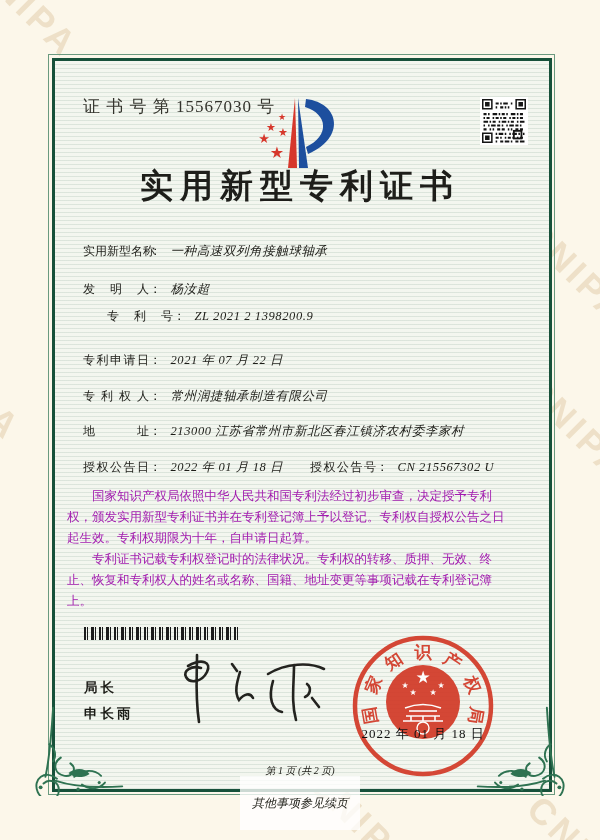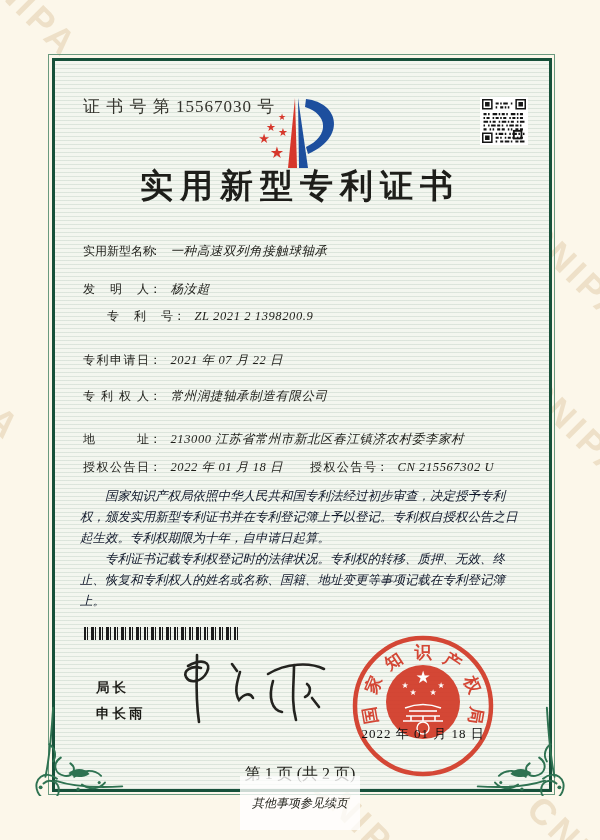--- a/index.html
+++ b/index.html
@@ -16,33 +16,33 @@
   .certno{position:absolute;left:83px;top:95px;font-size:17px;letter-spacing:1px;color:#33332c;}
   .logo{position:absolute;left:250px;top:86px;}
   .qr{position:absolute;left:480px;top:97px;width:48px;height:48px;background:#fff;padding:2px;box-sizing:border-box;}
   .title{position:absolute;left:0;width:100%;top:164px;text-align:center;
       font-size:33px;font-weight:bold;letter-spacing:7px;color:#1e1e1a;}
   .row{position:absolute;left:83px;width:450px;font-size:12.5px;color:#1d1d18;white-space:nowrap;}
   .flabel{display:inline-block;width:66px;text-align:justify;text-align-last:justify;font-size:12px;vertical-align:bottom;}
   .colon{margin-right:9px;}
   .fval{letter-spacing:0.6px;font-style:italic;}
   .pair2{position:absolute;left:227px;top:0;}
-  .body-text{position:absolute;left:80px;top:486px;width:438px;font-size:12.5px;
-      font-style:italic;line-height:21px;color:#0f172a;}
+  .body-text{position:absolute;left:67px;top:486px;width:438px;font-size:12.5px;
+      line-height:21px;color:#a21caf;}
   .body-text p{margin:0;text-indent:2em;}
   .barcode{position:absolute;left:84px;top:627px;width:157px;height:13px;
       background:repeating-linear-gradient(90deg,#1c1c1c 0 2px,transparent 2px 3px,#1c1c1c 3px 4px,
       transparent 4px 7px,#1c1c1c 7px 10px,transparent 10px 11px,#1c1c1c 11px 12px,transparent 12px 15px);}
-  .signer{position:absolute;left:96px;font-family:"Liberation Sans","DejaVu Sans",sans-serif;
+  .signer{position:absolute;left:84px;font-family:"Liberation Sans","DejaVu Sans",sans-serif;
       font-weight:bold;font-size:13.5px;letter-spacing:3px;color:#1b1b16;}
   .sig{position:absolute;left:160px;top:650px;}
   .seal{position:absolute;left:348px;top:631px;}
   .sealdate{position:absolute;left:350px;top:725px;width:146px;text-align:center;
       font-size:13px;letter-spacing:1px;color:#111;}
-  .pageno{position:absolute;left:0;width:100%;top:764px;text-align:center;font-size:16px;color:#22221c;}
+  .pageno{position:absolute;left:0;width:100%;top:764px;text-align:center;font-size:10px;color:#22221c;font-style:italic;}
   .footnote{position:absolute;left:0;width:100%;top:795px;text-align:center;font-size:12px;font-style:italic;}
   .footnote span{background:rgba(255,255,255,0.78);padding:20px 12px;}
   .flourish{position:absolute;width:96px;height:96px;}
   .fl-bl{left:32px;top:700px;}
   .fl-br{left:472px;top:700px;transform:scaleX(-1);}
 </style>
 </head>
 <body>
 
 <div class="page">
@@ -104,21 +104,21 @@
   </div>
   <div class="row" style="top:308px;margin-left:24px;">
     <span class="flabel">专利号</span><span class="colon">：</span><span class="fval">ZL 2021 2 1398200.9</span>
   </div>
   <div class="row" style="top:352px;">
     <span class="flabel">专利申请日</span><span class="colon">：</span><span class="fval">2021 年 07 月 22 日</span>
   </div>
   <div class="row" style="top:388px;">
     <span class="flabel">专利权人</span><span class="colon">：</span><span class="fval">常州润捷轴承制造有限公司</span>
   </div>
-  <div class="row" style="top:423px;margin-top:8px;">
+  <div class="row" style="top:423px;">
     <span class="flabel">地址</span><span class="colon">：</span><span class="fval">213000  江苏省常州市新北区春江镇济农村委李家村</span>
   </div>
   <div class="row" style="top:459px;">
     <span class="flabel">授权公告日</span><span class="colon">：</span><span class="fval">2022 年 01 月 18 日</span>
     <span class="pair2">
       <span class="flabel">授权公告号</span><span class="colon">：</span><span class="fval">CN 215567302 U</span>
     </span>
   </div>
 
   <div class="body-text">

